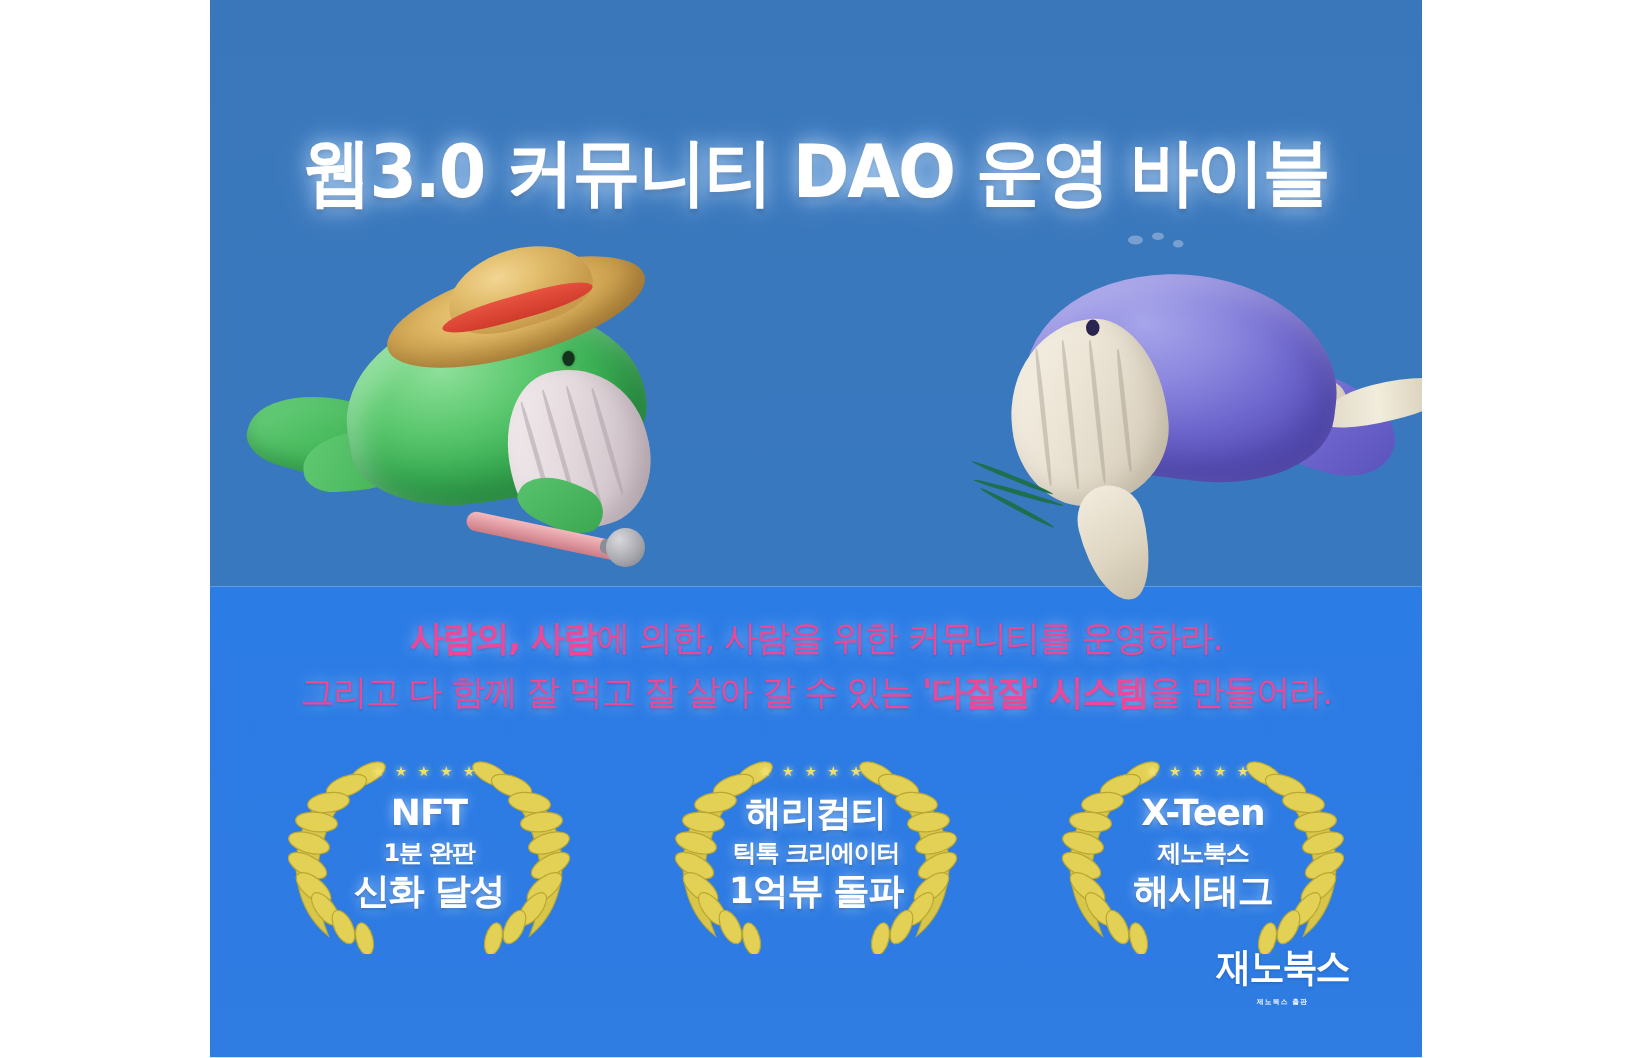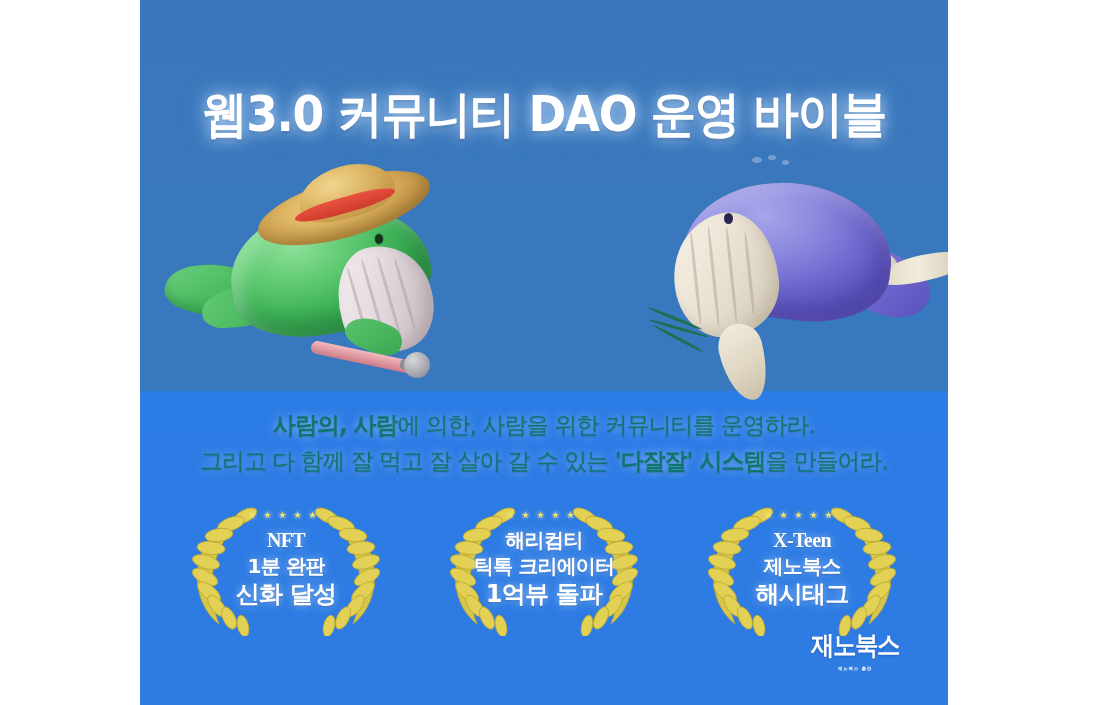--- a/index.html
+++ b/index.html
@@ -163,21 +163,21 @@
     background:linear-gradient(160deg,#f3eddf 0%,#ded5c1 58%,#c6bca6 100%);
     border-radius:48% 52% 46% 54%/32% 30% 70% 68%;
     transform:rotate(-14deg);
   }
   .pw-grass{position:absolute;background:#1d6f4e;border-radius:50%;}
   .pw-blow{position:absolute;background:rgba(180,200,230,.5);border-radius:50%;}
 
   
   .copy{
     position:absolute;left:0;top:408px;width:100%;text-align:center;
-    color:#0f766e;line-height:1.52;
+    color:#ec4899;line-height:1.52;
     text-shadow:0 0 9px rgba(190,222,255,.7),0 1px 2px rgba(15,55,110,.4);
   }
   .copy-line{font-size:23.5px;letter-spacing:-0.9px;white-space:nowrap;transform:scaleX(0.97);}
   .copy-line b{font-weight:bold;}
   .copy-line span.norm{font-weight:500;}
 
   
   .badges{
     position:absolute;left:0;top:500px;width:100%;height:140px;
     display:flex;justify-content:center;align-items:flex-start;gap:48px;
@@ -187,22 +187,22 @@
   .stars{
     position:absolute;left:0;top:10px;width:100%;text-align:center;
     color:#f0e06a;font-size:9px;letter-spacing:7px;
     text-shadow:0 0 4px rgba(255,245,160,.8);
   }
   .badge-text{
     position:absolute;left:0;top:28px;width:100%;text-align:center;
     color:#ffffff;font-weight:bold;line-height:1.2;
     text-shadow:0 0 8px rgba(190,222,255,.75),0 1px 2px rgba(15,55,110,.45);
   }
-  .badge-text .l1{font-size:20px;letter-spacing:-0.6px;display:block;font-family:Liberation Serif, serif;}
-  .badge-text .l2{font-size:20px;letter-spacing:-0.8px;display:block;margin-top:2px;}
+  .badge-text .l1{font-size:24px;letter-spacing:-0.6px;display:block;}
+  .badge-text .l2{font-size:16px;letter-spacing:-0.8px;display:block;margin-top:2px;}
   .badge-text .l3{font-size:24px;letter-spacing:-0.8px;display:block;margin-top:2px;}
 
   
   .logo{
     position:absolute;right:44px;bottom:34px;text-align:center;
   }
   .logo-name{
     color:#ffffff;font-size:26px;font-weight:bold;letter-spacing:-1.5px;
     transform:scaleX(0.9);
     text-shadow:0 1px 2px rgba(15,55,110,.35);

